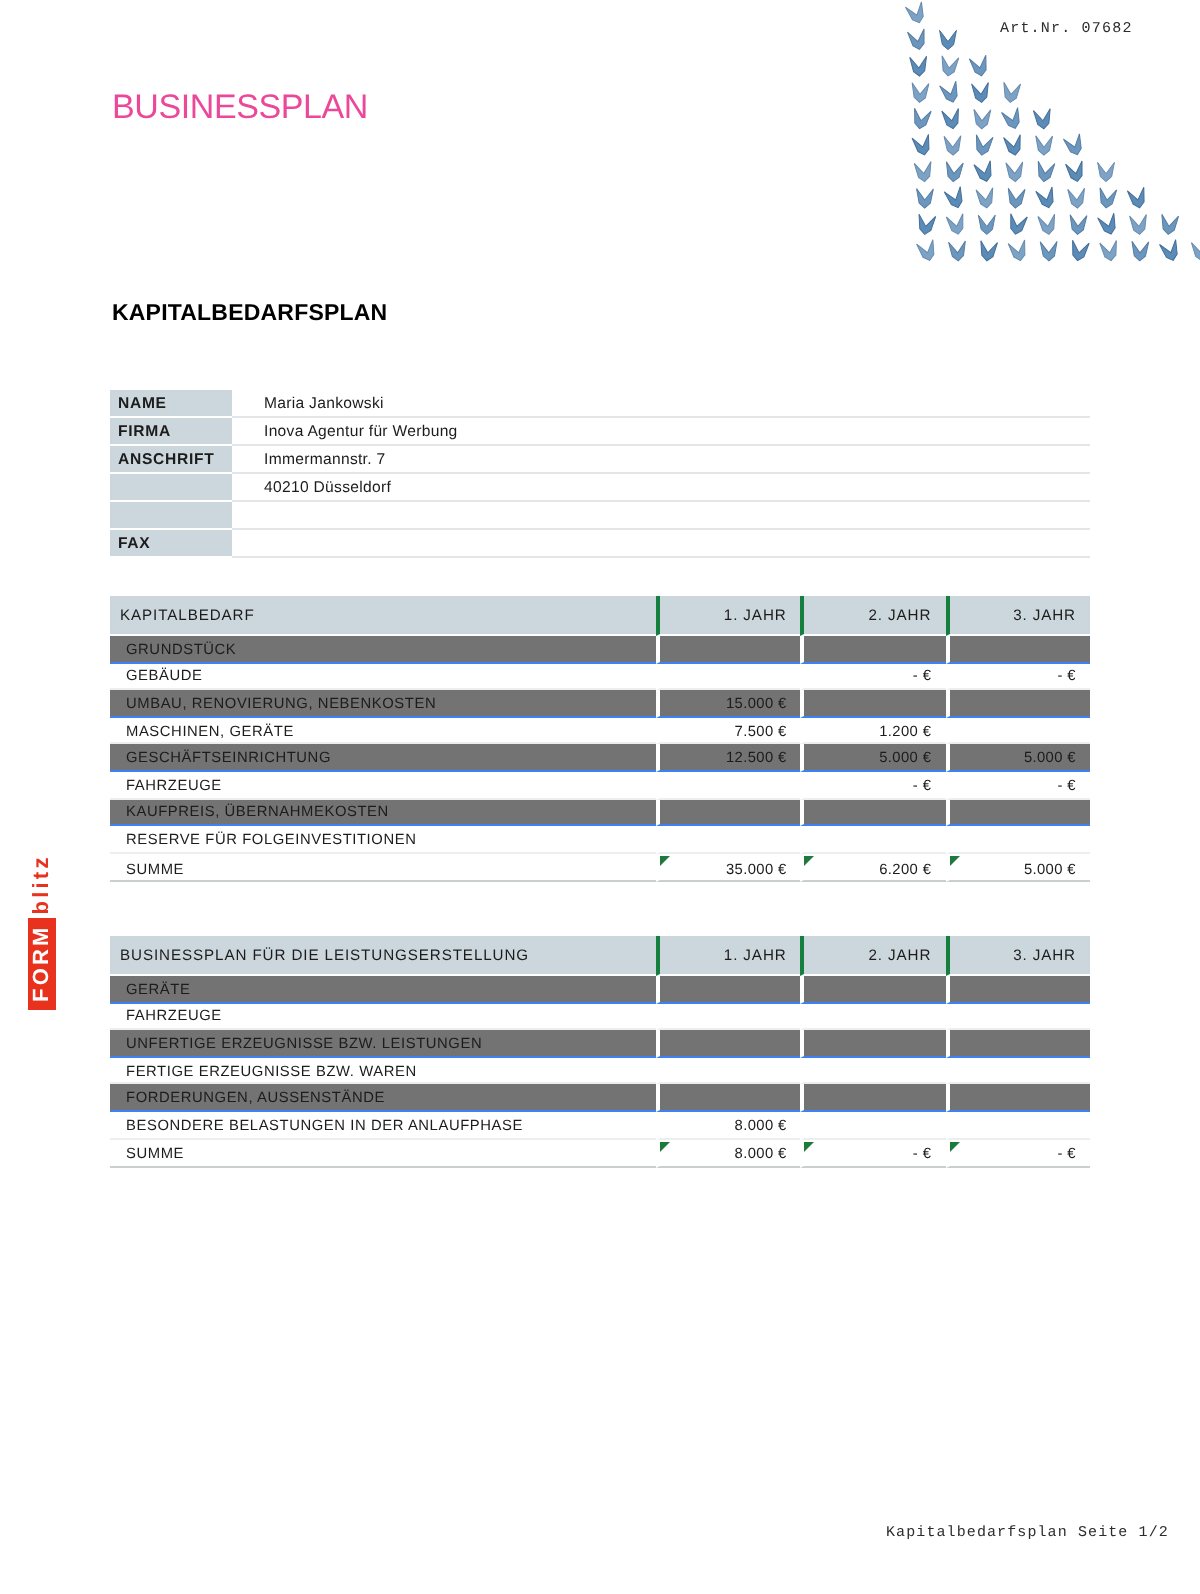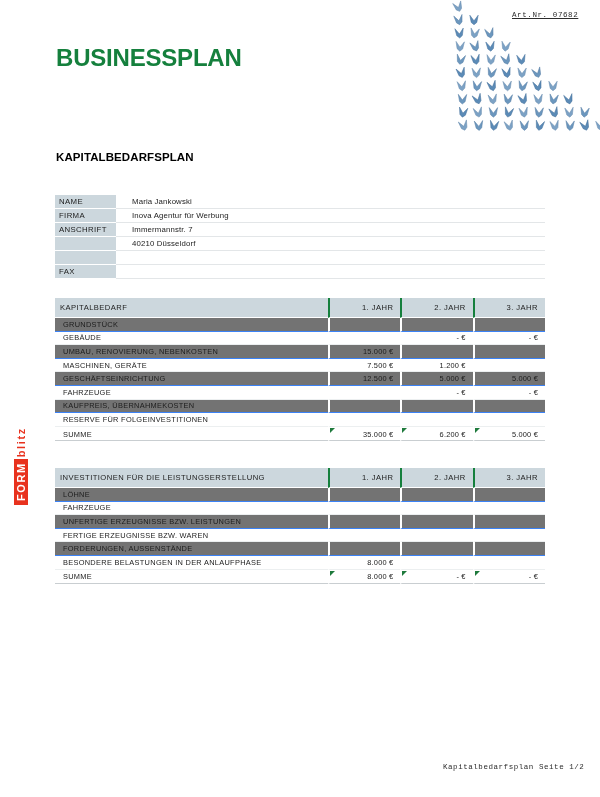--- a/index.html
+++ b/index.html
@@ -23,38 +23,37 @@
     left: 452px;
     width: 148px;
     height: 132px;
     pointer-events: none;
   }
 
   
   #art-nr {
     position: absolute;
     top: 11px;
-    left: 512px;
+    left: 500px;
     font-family: "Liberation Mono", monospace;
     font-size: 7.5px;
     letter-spacing: 0.6px;
     color: #2c2c2c;
     white-space: nowrap;
-    text-decoration: underline;
   }
 
   
   #doc-title {
     position: absolute;
     top: 44px;
     left: 56px;
-    font-size: 24px;
-    font-weight: bold;
+    font-size: 17px;
+    font-weight: normal;
     letter-spacing: -0.2px;
-    color: #15803d;
+    color: #ec4899;
   }
 
   
   #section-heading {
     position: absolute;
     top: 151px;
     left: 56px;
     font-size: 11.5px;
     font-weight: bold;
     letter-spacing: 0.1px;
@@ -104,20 +103,21 @@
     padding: 0 0 0 4px;
     vertical-align: middle;
     border-bottom: 1px solid #e3e6e8;
   }
   #info-table td.lbl {
     width: 57px;
     background: #ccd7dd;
     letter-spacing: 0.35px;
     color: #1c1c1c;
     border-bottom: 1px solid #ffffff;
+    font-weight: bold;
   }
   #info-table td.val {
     background: #ffffff;
     letter-spacing: 0.15px;
     color: #1c1c1c;
     padding-left: 16px;
   }
   #info-table tr.spacer td.lbl { background: #ccd7dd; border-bottom: 1px solid #ffffff;}
   #info-table tr.spacer td.val { border-bottom: 1px solid #e3e6e8; }
 
@@ -395,29 +395,29 @@
 
 <table id="operating-table" class="fin-table">
   <colgroup>
     <col class="c-label">
       <col class="c-year">
       <col class="c-year">
       <col class="c-year">
   </colgroup>
   <thead>
     <tr>
-      <th class="h-label">INVESTITIONEN FÜR DIE LEISTUNGSERSTELLUNG</th>
+      <th class="h-label">BUSINESSPLAN FÜR DIE LEISTUNGSERSTELLUNG</th>
       <th class="h-year">1. JAHR</th>
       <th class="h-year">2. JAHR</th>
       <th class="h-year">3. JAHR</th>
     </tr>
   </thead>
   <tbody id="operating-body">
       <tr class="shade">
-        <td class="t-label">LÖHNE</td>
+        <td class="t-label">GERÄTE</td>
         <td class="t-val"></td>
         <td class="t-val"></td>
         <td class="t-val"></td>
       </tr>
       <tr class="plain">
         <td class="t-label">FAHRZEUGE</td>
         <td class="t-val"></td>
         <td class="t-val"></td>
         <td class="t-val"></td>
       </tr>

